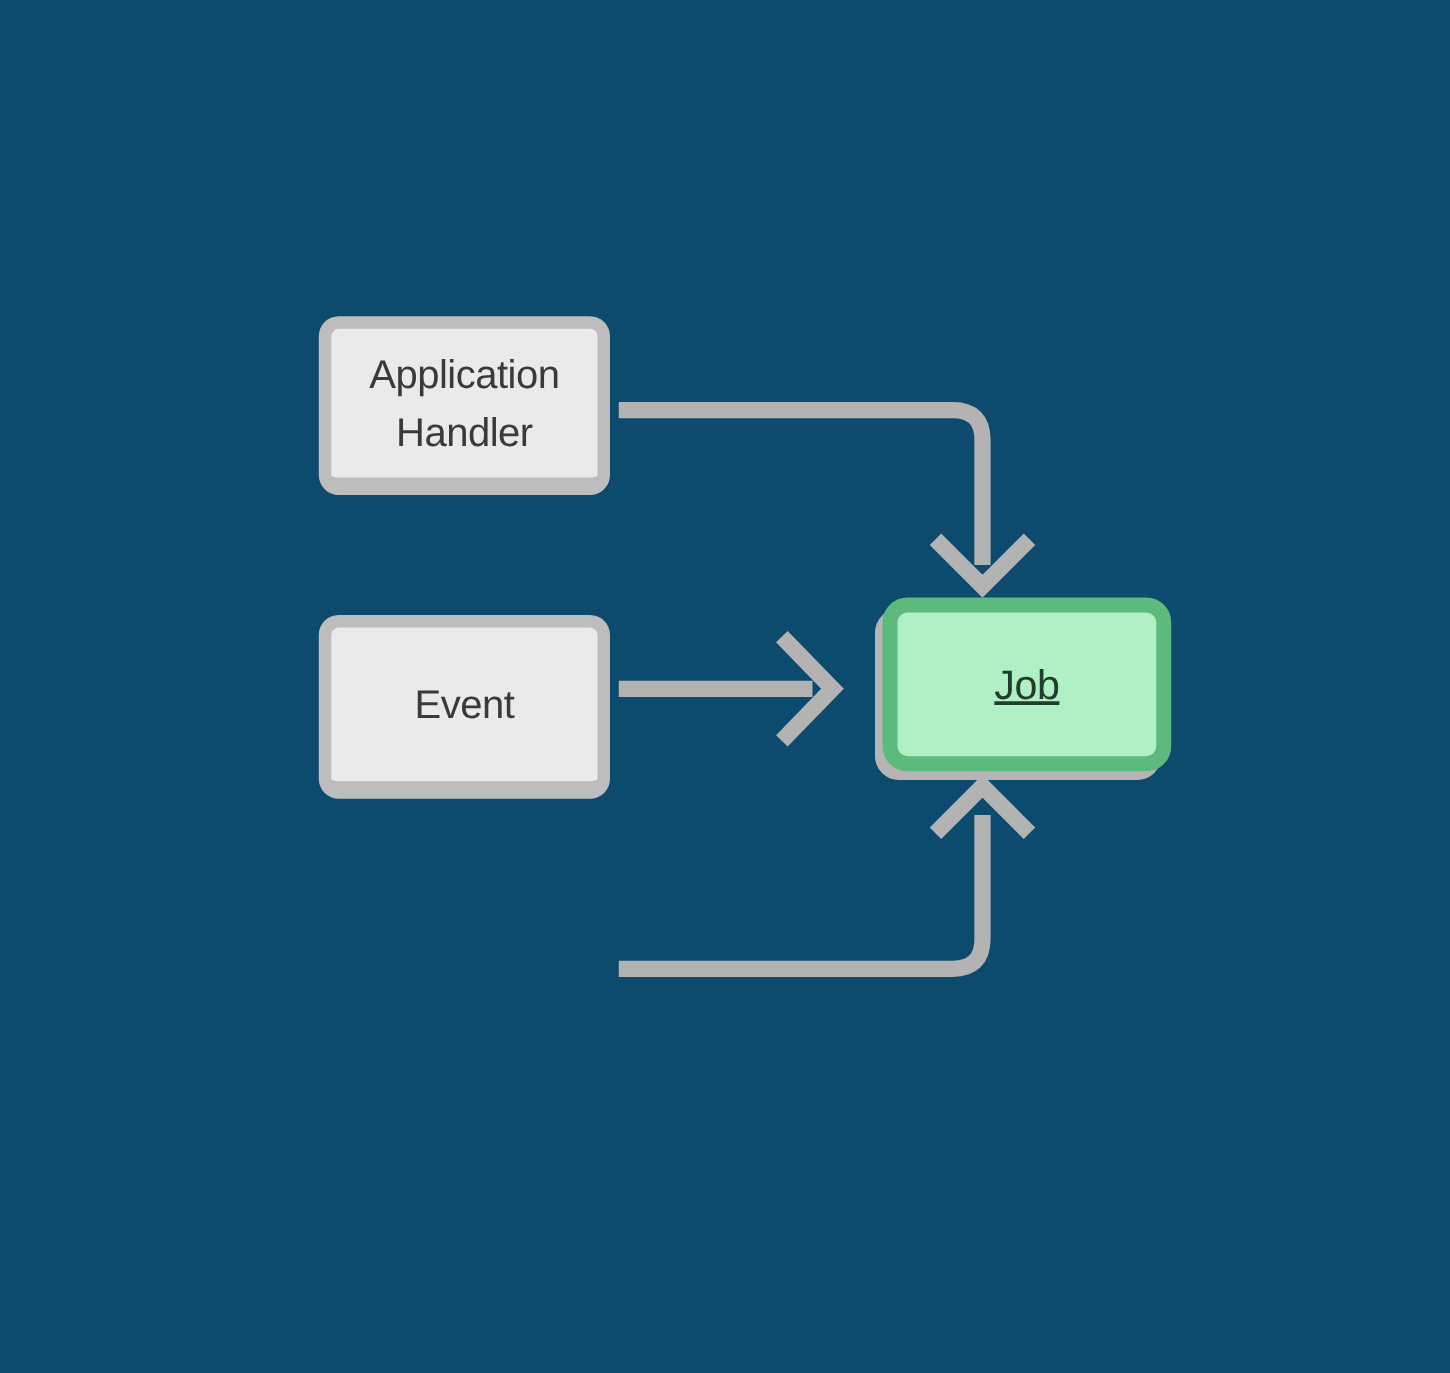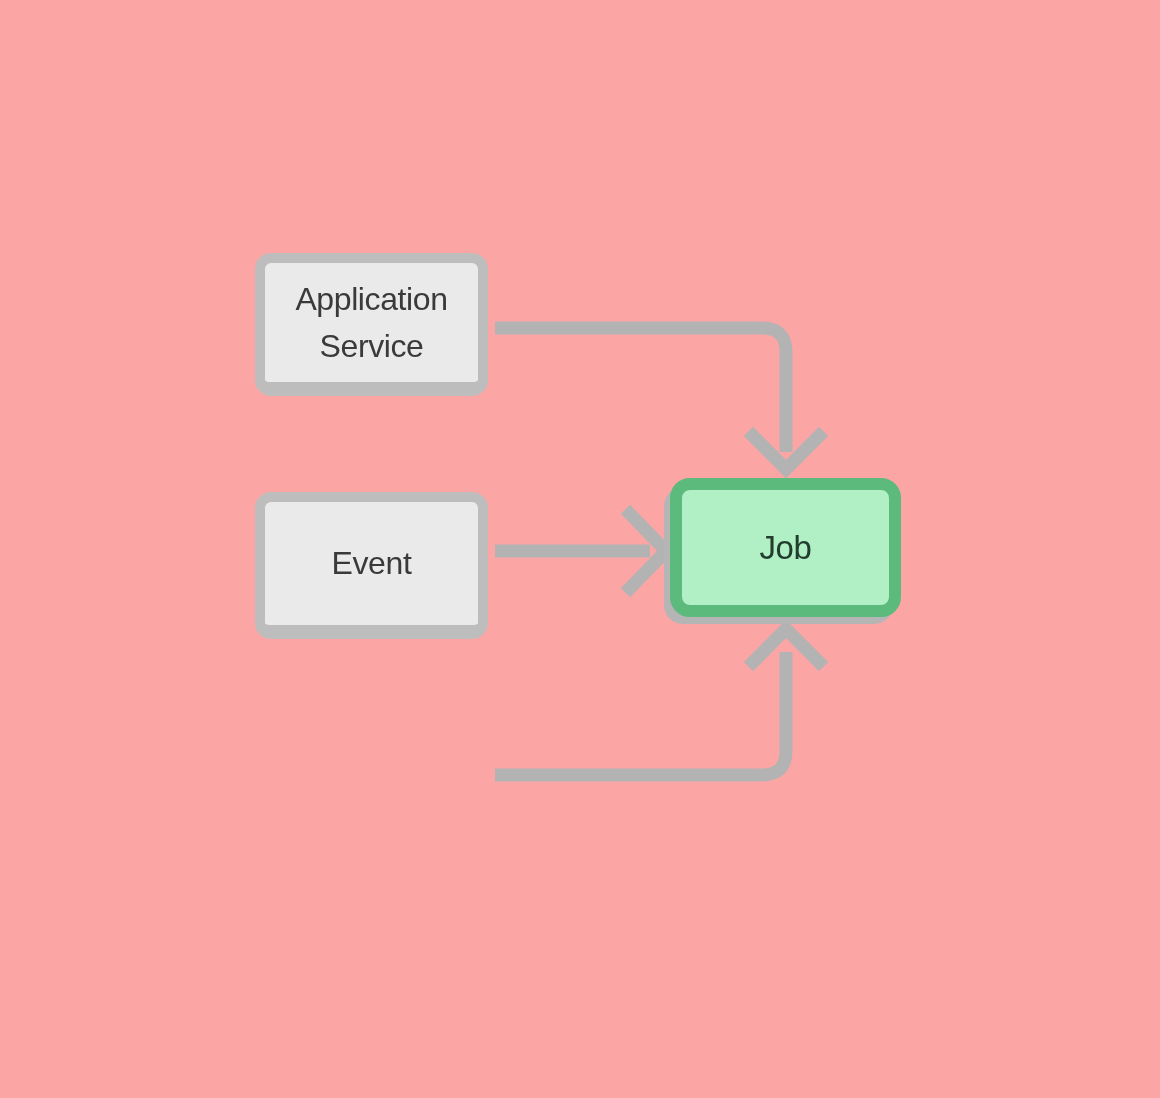--- a/index.html
+++ b/index.html
@@ -4,21 +4,21 @@
 <style>
   html, body {
     margin: 0;
     padding: 0;
     background: #000000;
   }
   #canvas {
     position: relative;
     width: 1160px;
     height: 1098px;
-    background: #fca5a5;
+    background: #0c4a6e;
     overflow: hidden;
     font-family: "Liberation Sans", "DejaVu Sans", sans-serif;
   }
   .node {
     position: absolute;
     box-sizing: border-box;
     display: flex;
     flex-direction: column;
     align-items: center;
     justify-content: center;
@@ -43,21 +43,21 @@
     line-height: 47px;
     letter-spacing: -0.4px;
     white-space: nowrap;
   }
   .node.green .line {
     font-size: 33px;
   }
   #app-service   { left: 255px; top: 253px; width: 233px; height: 143px; }
   #event-handler { left: 255px; top: 492px; width: 233px; height: 147px; gap: 35px; }
   #scheduler     { left: 255px; top: 701px; width: 233px; height: 147px; }
-  #job           { left: 670px; top: 478px; width: 231px; height: 139px; }
+  #job           { left: 706px; top: 478px; width: 231px; height: 139px; text-decoration: underline; }
 
   svg.arrows {
     position: absolute;
     left: 0;
     top: 0;
     pointer-events: none;
   }
   .arrow-shaft {
     fill: none;
     stroke: #b3b3b3;
@@ -88,21 +88,21 @@
       <path class="arrow-head" d="M 630 514 L 666 551 L 630 588"></path>
     </g>
     <g>
       <path class="arrow-shaft" d="M 495 775 H 762 Q 786 775 786 751 V 652"></path>
       <path class="arrow-head" d="M 753 662 L 786 629 L 819 662"></path>
     </g>
   </svg>
 
   <div class="node gray" id="app-service">
     <div class="line">Application</div>
-    <div class="line">Service</div>
+    <div class="line">Handler</div>
   </div>
 
   <div class="node gray" id="event-handler">
     <div class="line">Event</div>
   </div>
 
 
   <div class="node green" id="job">
     <div class="line">Job</div>
   </div>

